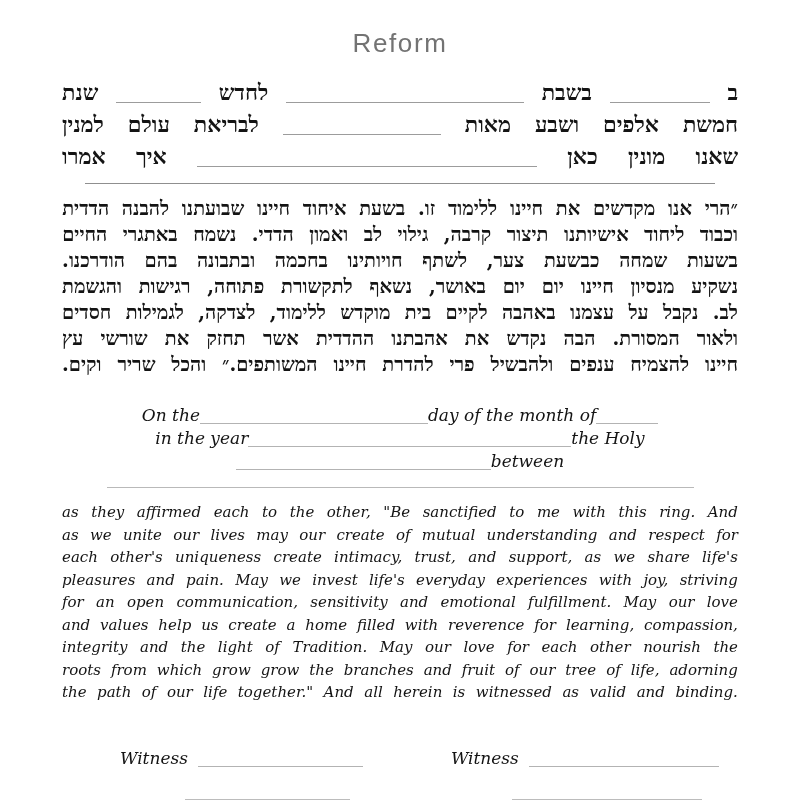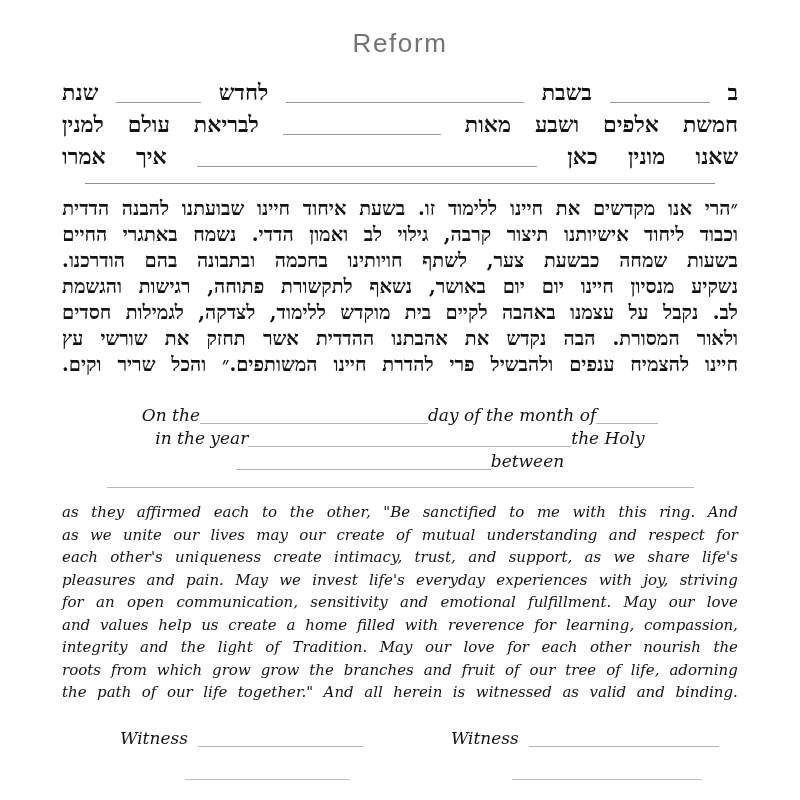--- a/index.html
+++ b/index.html
@@ -55,21 +55,21 @@
   }
 
   
   .eng-par .jline {
     display:flex; justify-content:space-between; align-items:baseline;
     font-style:italic; font-size:15px; height:22.5px; white-space:nowrap;
   }
 
   
   .witness-row1 {
-    display:flex; align-items:baseline; margin-top:22px;
+    display:flex; align-items:baseline; margin-top:42px;
     font-style:italic; font-size:17px;
   }
   .witness-row1 .w-label-left  { margin-left:58px; }
   .witness-row1 .w-line-left   { width:165px; margin-left:10px; border-bottom-color:#b3b3b3; }
   .witness-row1 .w-label-right { margin-left:88px; }
   .witness-row1 .w-line-right  { width:190px; margin-left:10px; border-bottom-color:#b3b3b3; }
   .witness-row2 { display:flex; margin-top:16px; }
   .witness-row2 .w-line2-left  { width:165px; margin-left:123px; border-bottom-color:#bcbcbc; }
   .witness-row2 .w-line2-right { width:190px; margin-left:162px; border-bottom-color:#bcbcbc; }
   .witness-row3 { display:flex; margin-top:16px; }

